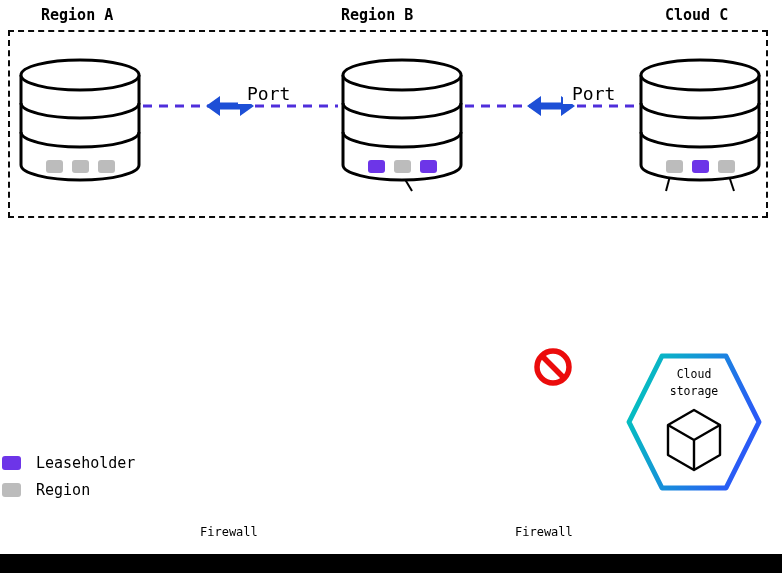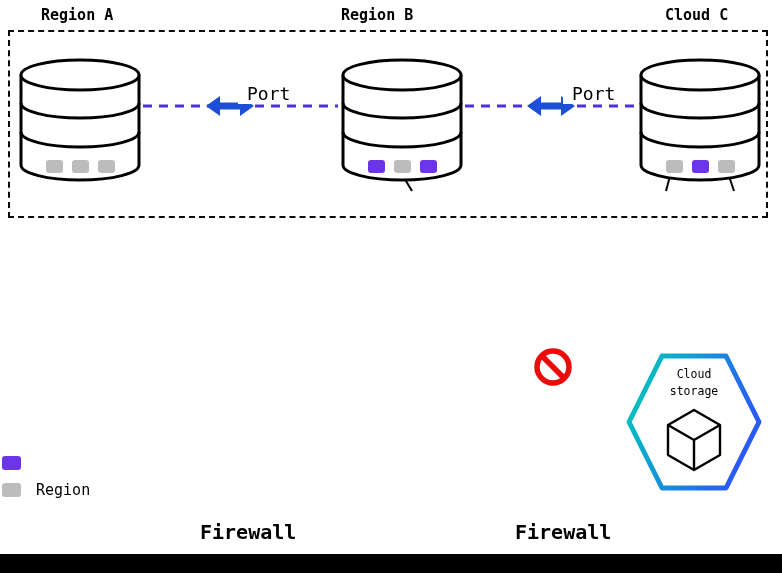--- a/index.html
+++ b/index.html
@@ -31,21 +31,21 @@
     position:absolute; top:84px; height:20px; line-height:20px;
     padding:0 9px; background:#fff; font-size:18px; white-space:nowrap;
   }
   .swatch { position:absolute; left:2px; width:19px; height:14px; border-radius:3px; }
   .legend-label {
     position:absolute; left:24px; height:23px; line-height:23px;
     padding:0 12px; background:#fff; font-size:15px; white-space:nowrap;
   }
   .firewall-label {
     position:absolute; top:521px; height:23px; line-height:23px;
-    padding:0 10px; background:#fff; font-size:20px; white-space:nowrap;font-weight:bold;
+    padding:0 10px; background:#fff; font-size:12px; white-space:nowrap;
   }
   .cloud-label {
     position:absolute; left:652px; top:366px; width:84px; text-align:center;
     font-size:11.5px; font-weight:normal; line-height:17px;
   }
   .bottom-bar {
     position:absolute; left:0; top:554px; width:782px; height:19px; background:#000;
   }
 </style>
 </head>
@@ -117,20 +117,21 @@
     </defs>
     <path d="M4 73 L37 7 L101 7 L134 73 L101 139 L37 139 Z" fill="#ffffff" stroke="url(#hexg)" stroke-width="5" stroke-linejoin="round"></path>
     <g>
       <path d="M69 61 L95 76 L95 106 L69 121 L43 106 L43 76 Z" fill="none" stroke="#000" stroke-width="2.4" stroke-linejoin="round"></path>
       <path d="M43 76 L69 91 L95 76 M69 91 L69 121" fill="none" stroke="#000" stroke-width="2.4" stroke-linejoin="round"></path>
     </g>
   </svg>
   <div class="cloud-label">Cloud storage</div>
 
   <div class="swatch" style="top:456px" data-role="leaseholder"></div>
+  <div class="legend-label" style="top:452px">Leaseholder</div>
   <div class="swatch" style="top:483px" data-role="replica"></div>
   <div class="legend-label" style="top:479px">Region</div>
 
   <div class="firewall-label" style="left:190px">Firewall</div>
   <div class="firewall-label" style="left:505px">Firewall</div>
 
   <div class="bottom-bar"></div>
 
 </div>
 

